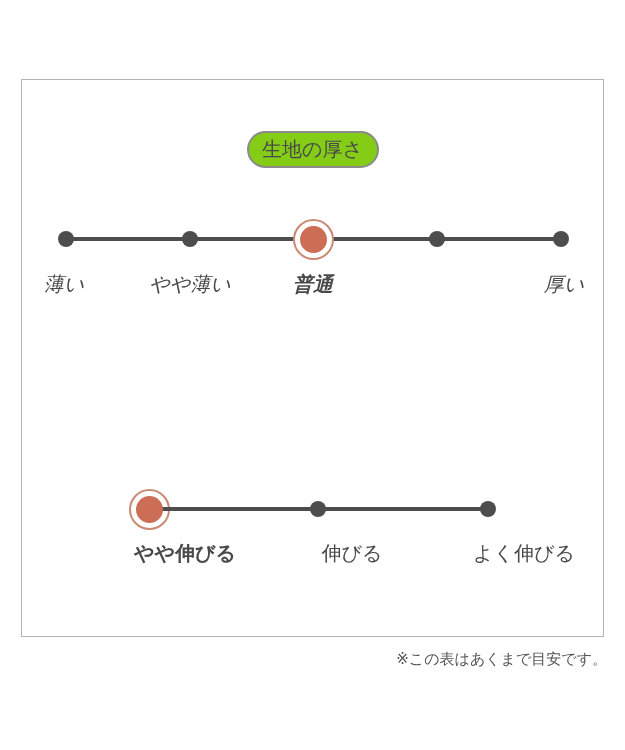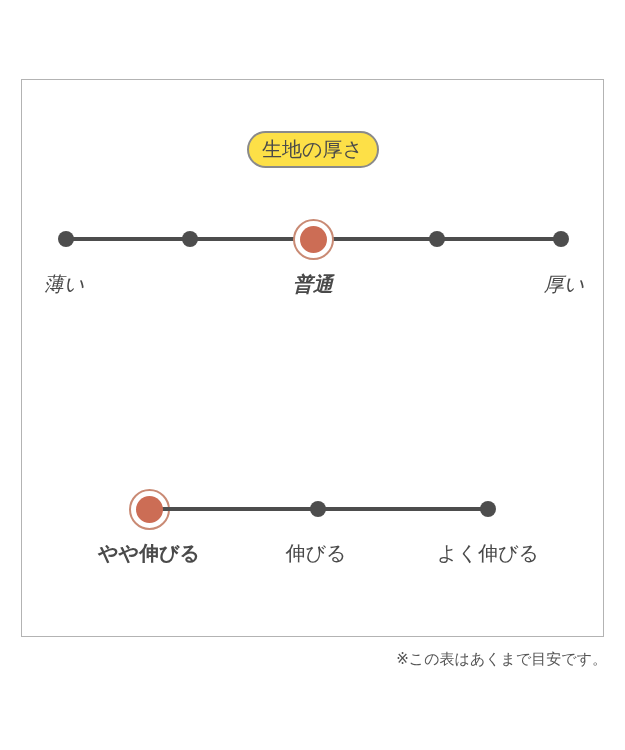--- a/index.html
+++ b/index.html
@@ -32,21 +32,21 @@
     width: 132px;
     height: 37px;
     border: 2px solid var(--pill_border, #8a8a8a);
     border-radius: 20px;
     box-sizing: border-box;
     display: flex;
     align-items: center;
     justify-content: center;
     font-size: 20px;
     color: var(--text, #4a4a4a);
-    background: #fde047;
+    background: #84cc16;
     white-space: nowrap;
   }
   .pill-1 { top: 51px; }
   .pill-2 { top: 325px; }
 
   .scale-line {
     position: absolute;
     height: 4px;
     background: var(--dot, #4d4d4d);
     border-radius: 2px;
@@ -83,21 +83,21 @@
   }
 
   .scale-label {
     position: absolute;
     transform: translateX(-50%);
     font-size: 20px;
     color: var(--text, #4a4a4a);
     white-space: nowrap;
   }
   .labels-1 { top: 191px; font-style: italic; }
-  .labels-2 { top: 460px; }
+  .labels-2 { top: 460px; margin-left: 36px; }
   .scale-label.selected { font-weight: 700; }
 
   .footnote {
     position: absolute;
     right: 18px;
     top: 650px;
     font-size: 15px;
     color: var(--note_text, #555555);
     white-space: nowrap;
   }
@@ -115,20 +115,21 @@
     <div class="scale-line line-1"></div>
 
     <div class="dot" style="left:36px;  top:151px;"></div>
     <div class="dot" style="left:160px; top:151px;"></div>
     <div class="sel-ring opaque" style="left:271px; top:139px;"></div>
     <div class="sel-core" style="left:278px; top:146px;"></div>
     <div class="dot" style="left:407px; top:151px;"></div>
     <div class="dot" style="left:531px; top:151px;"></div>
 
     <span class="scale-label labels-1" style="left:42px;">薄い</span>
+    <span class="scale-label labels-1" style="left:168px;">やや薄い</span>
     <span class="scale-label labels-1 selected" style="left:291px;">普通</span>
     <span class="scale-label labels-1" style="left:542px;">厚い</span>
 
 
     <div class="scale-line line-2"></div>
 
     <div class="sel-ring clear" style="left:107px; top:409px;"></div>
     <div class="sel-core" style="left:114px; top:416px;"></div>
     <div class="dot" style="left:288px; top:421px;"></div>
     <div class="dot" style="left:458px; top:421px;"></div>

